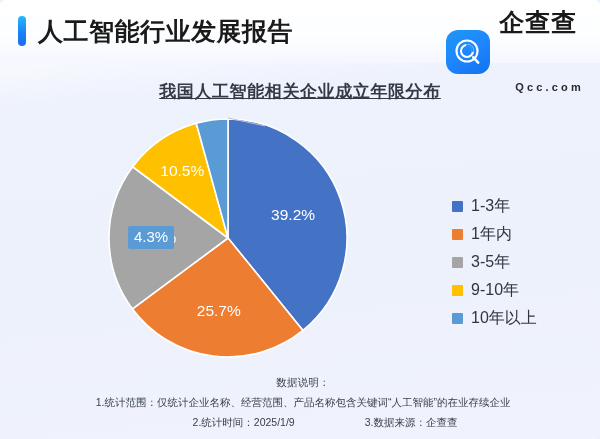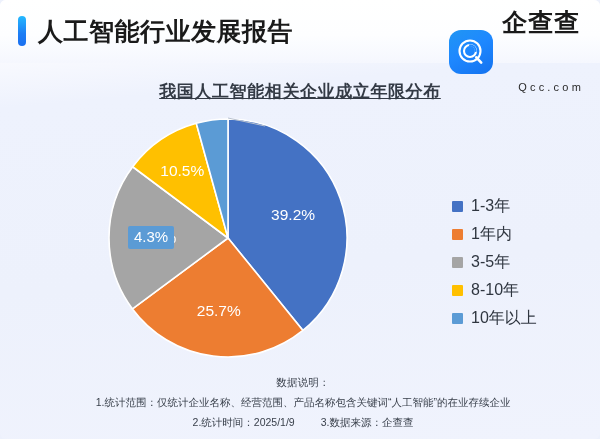--- a/index.html
+++ b/index.html
@@ -76,21 +76,21 @@
   #brand-name {
     font-size: 25px;
     font-weight: bold;
     color: #1a1a1a;
     letter-spacing: 1px;
     white-space: nowrap;
   }
   #brand-domain {
     margin-top: 3px;
     font-size: 11px;
-    font-weight: normal;
+    font-weight: bold;
     color: #2a2a2a;
     letter-spacing: 3.2px;
     white-space: nowrap;
     margin-left: 16px;
   }
 
   
   #chart-title {
     position: absolute;
     left: 0; top: 80px;
@@ -163,21 +163,21 @@
     width: 570px;
     text-align: center;
   }
   .footer-line {
     font-size: 10.5px;
     color: #3a414c;
     line-height: 20px;
     white-space: nowrap;
   }
   .footer-line.heading { letter-spacing: 0.2px; }
-  .footer-seg { display: inline; }
+  .footer-seg { display: inline; margin-left: 44px; }
   .footer-gap { display: inline-block; width: 26px; }
 </style>
 </head>
 <body>
 
 <div id="page">
 
   <div id="header">
     <div id="header-accent"></div>
     <div id="header-title">人工智能行业发展报告</div>
@@ -229,21 +229,21 @@
       <div class="legend-row">
         <span class="legend-swatch" style="background: rgb(237, 125, 49);"></span>
         <span class="legend-label">1年内</span>
       </div>
       <div class="legend-row">
         <span class="legend-swatch" style="background: rgb(165, 165, 165);"></span>
         <span class="legend-label">3-5年</span>
       </div>
       <div class="legend-row">
         <span class="legend-swatch" style="background: rgb(255, 192, 0);"></span>
-        <span class="legend-label">8-10年</span>
+        <span class="legend-label">9-10年</span>
       </div>
       <div class="legend-row">
         <span class="legend-swatch" style="background: rgb(91, 155, 213);"></span>
         <span class="legend-label">10年以上</span>
       </div>
     </div>
 
   <div id="footer">
     <div class="footer-line heading">数据说明：</div>
     <div class="footer-line">1.统计范围：仅统计企业名称、经营范围、产品名称包含关键词“人工智能”的在业存续企业</div>

